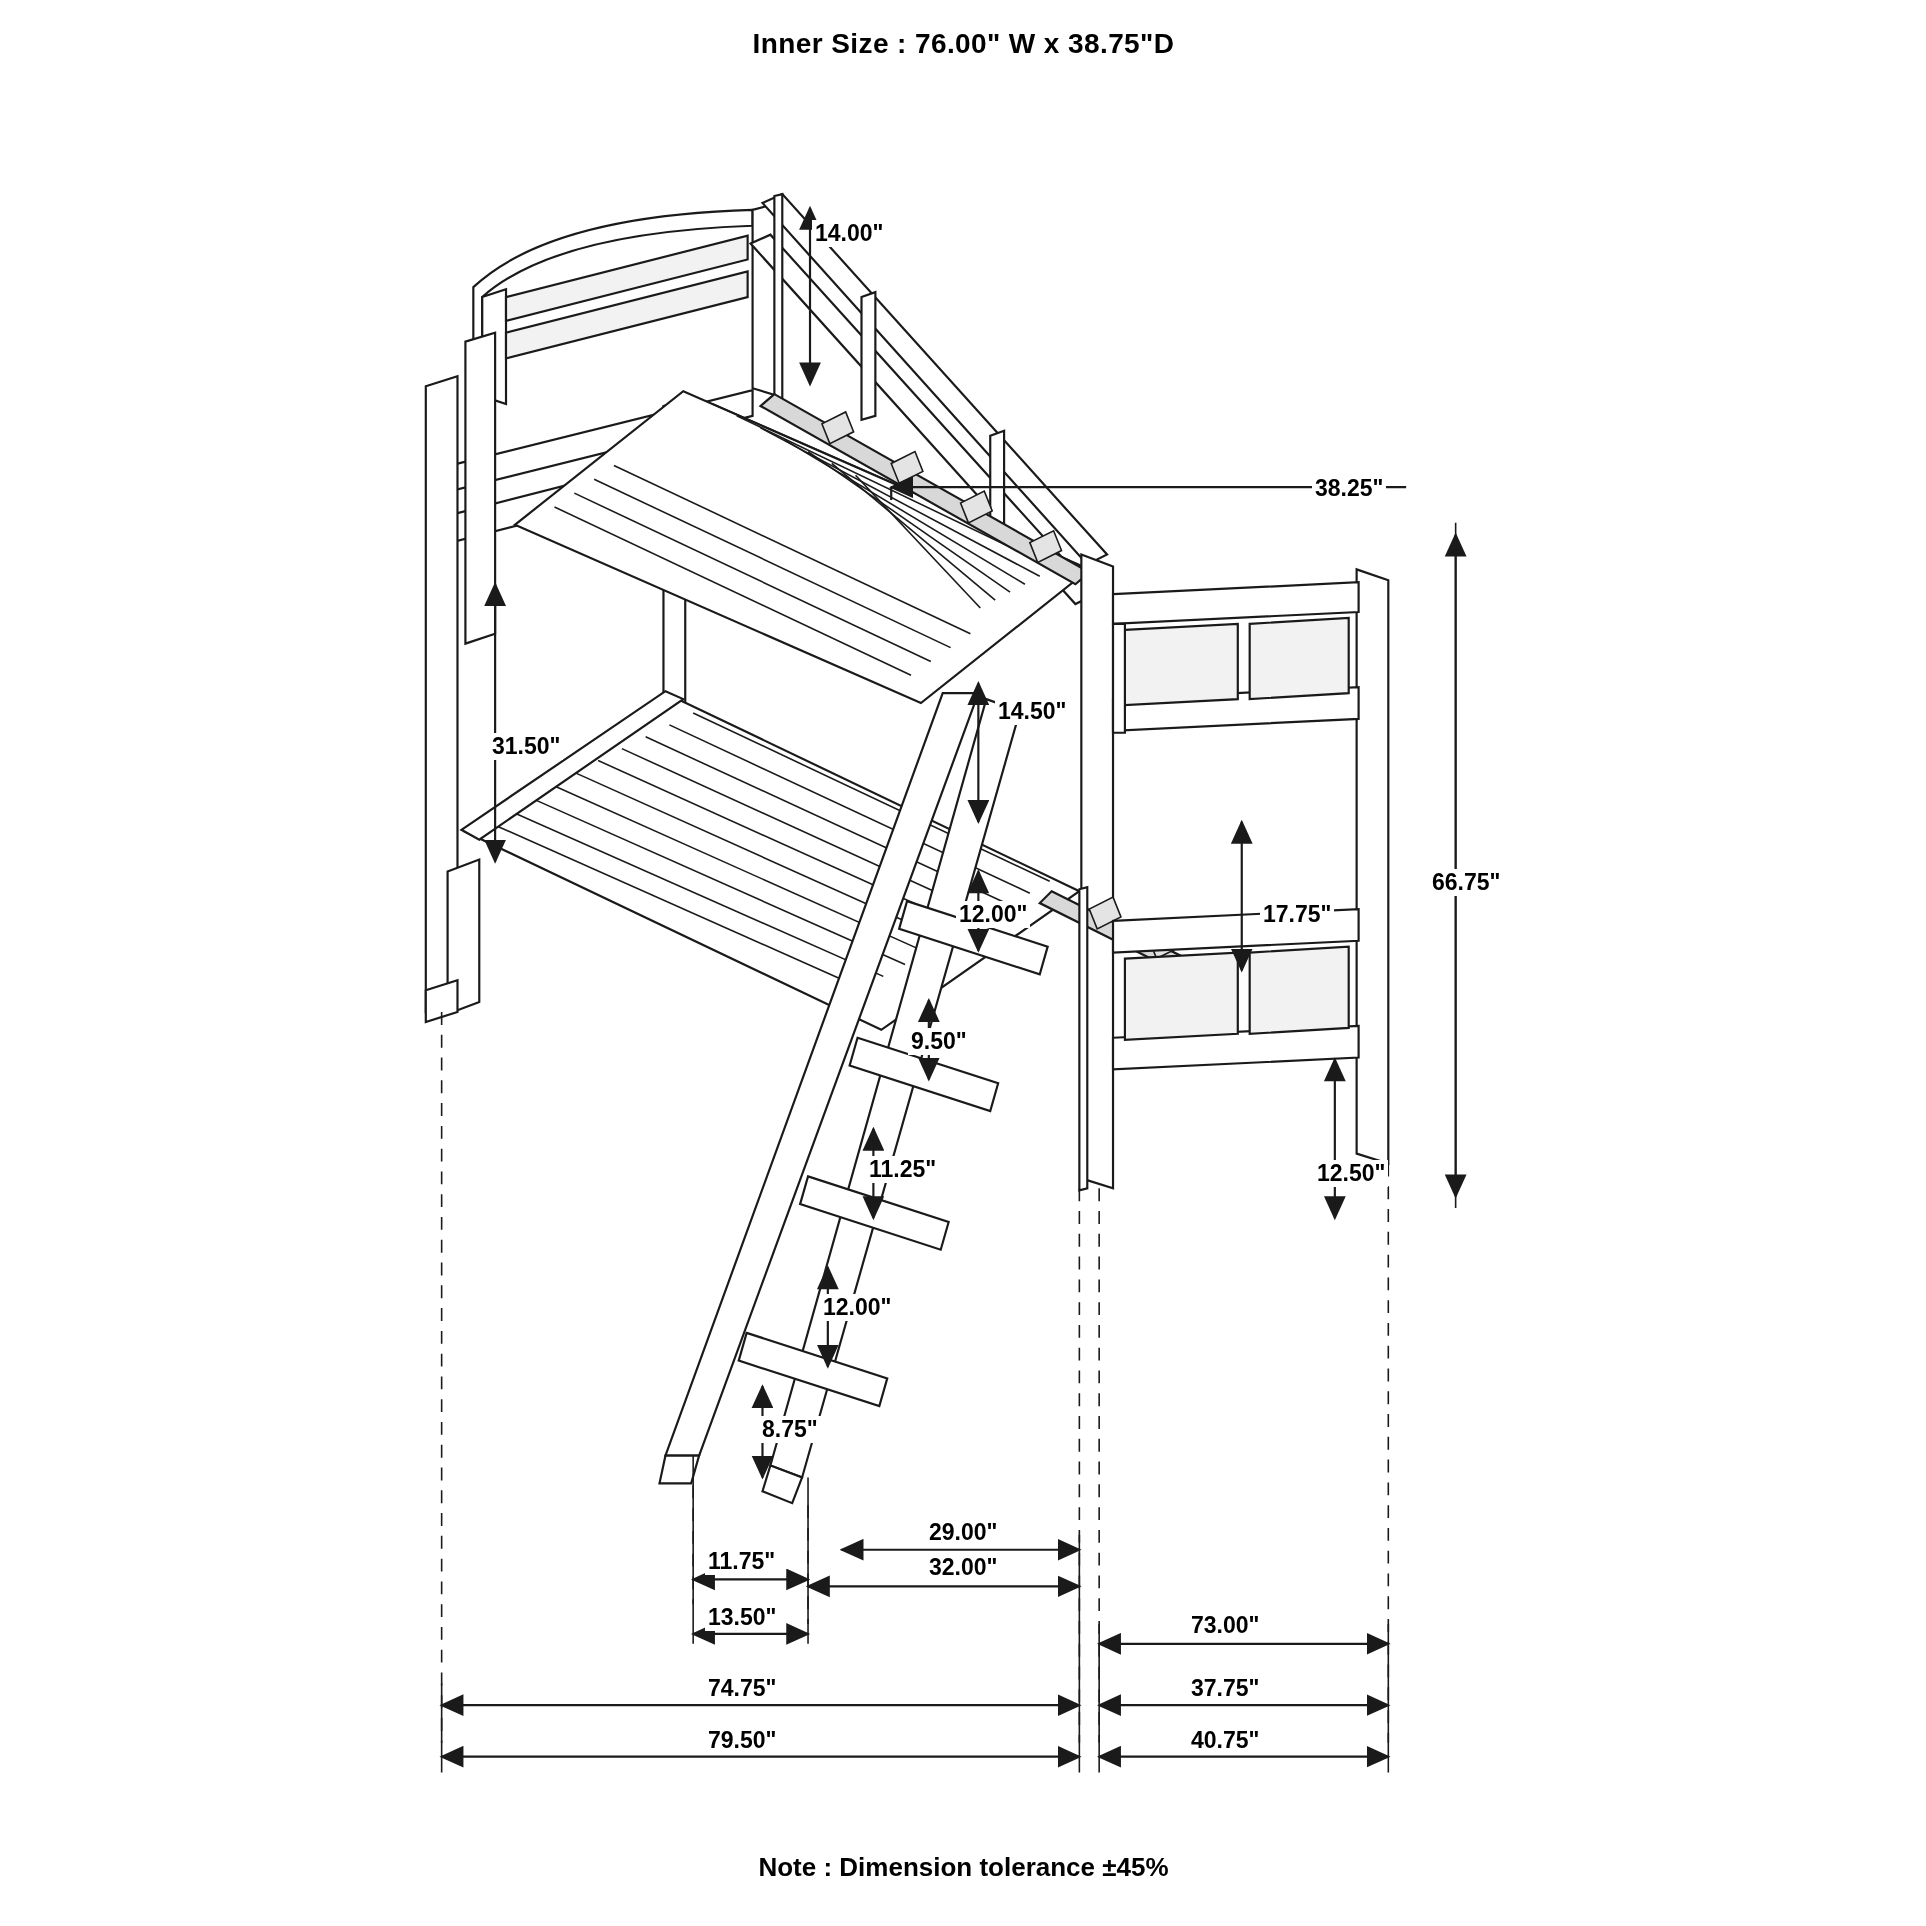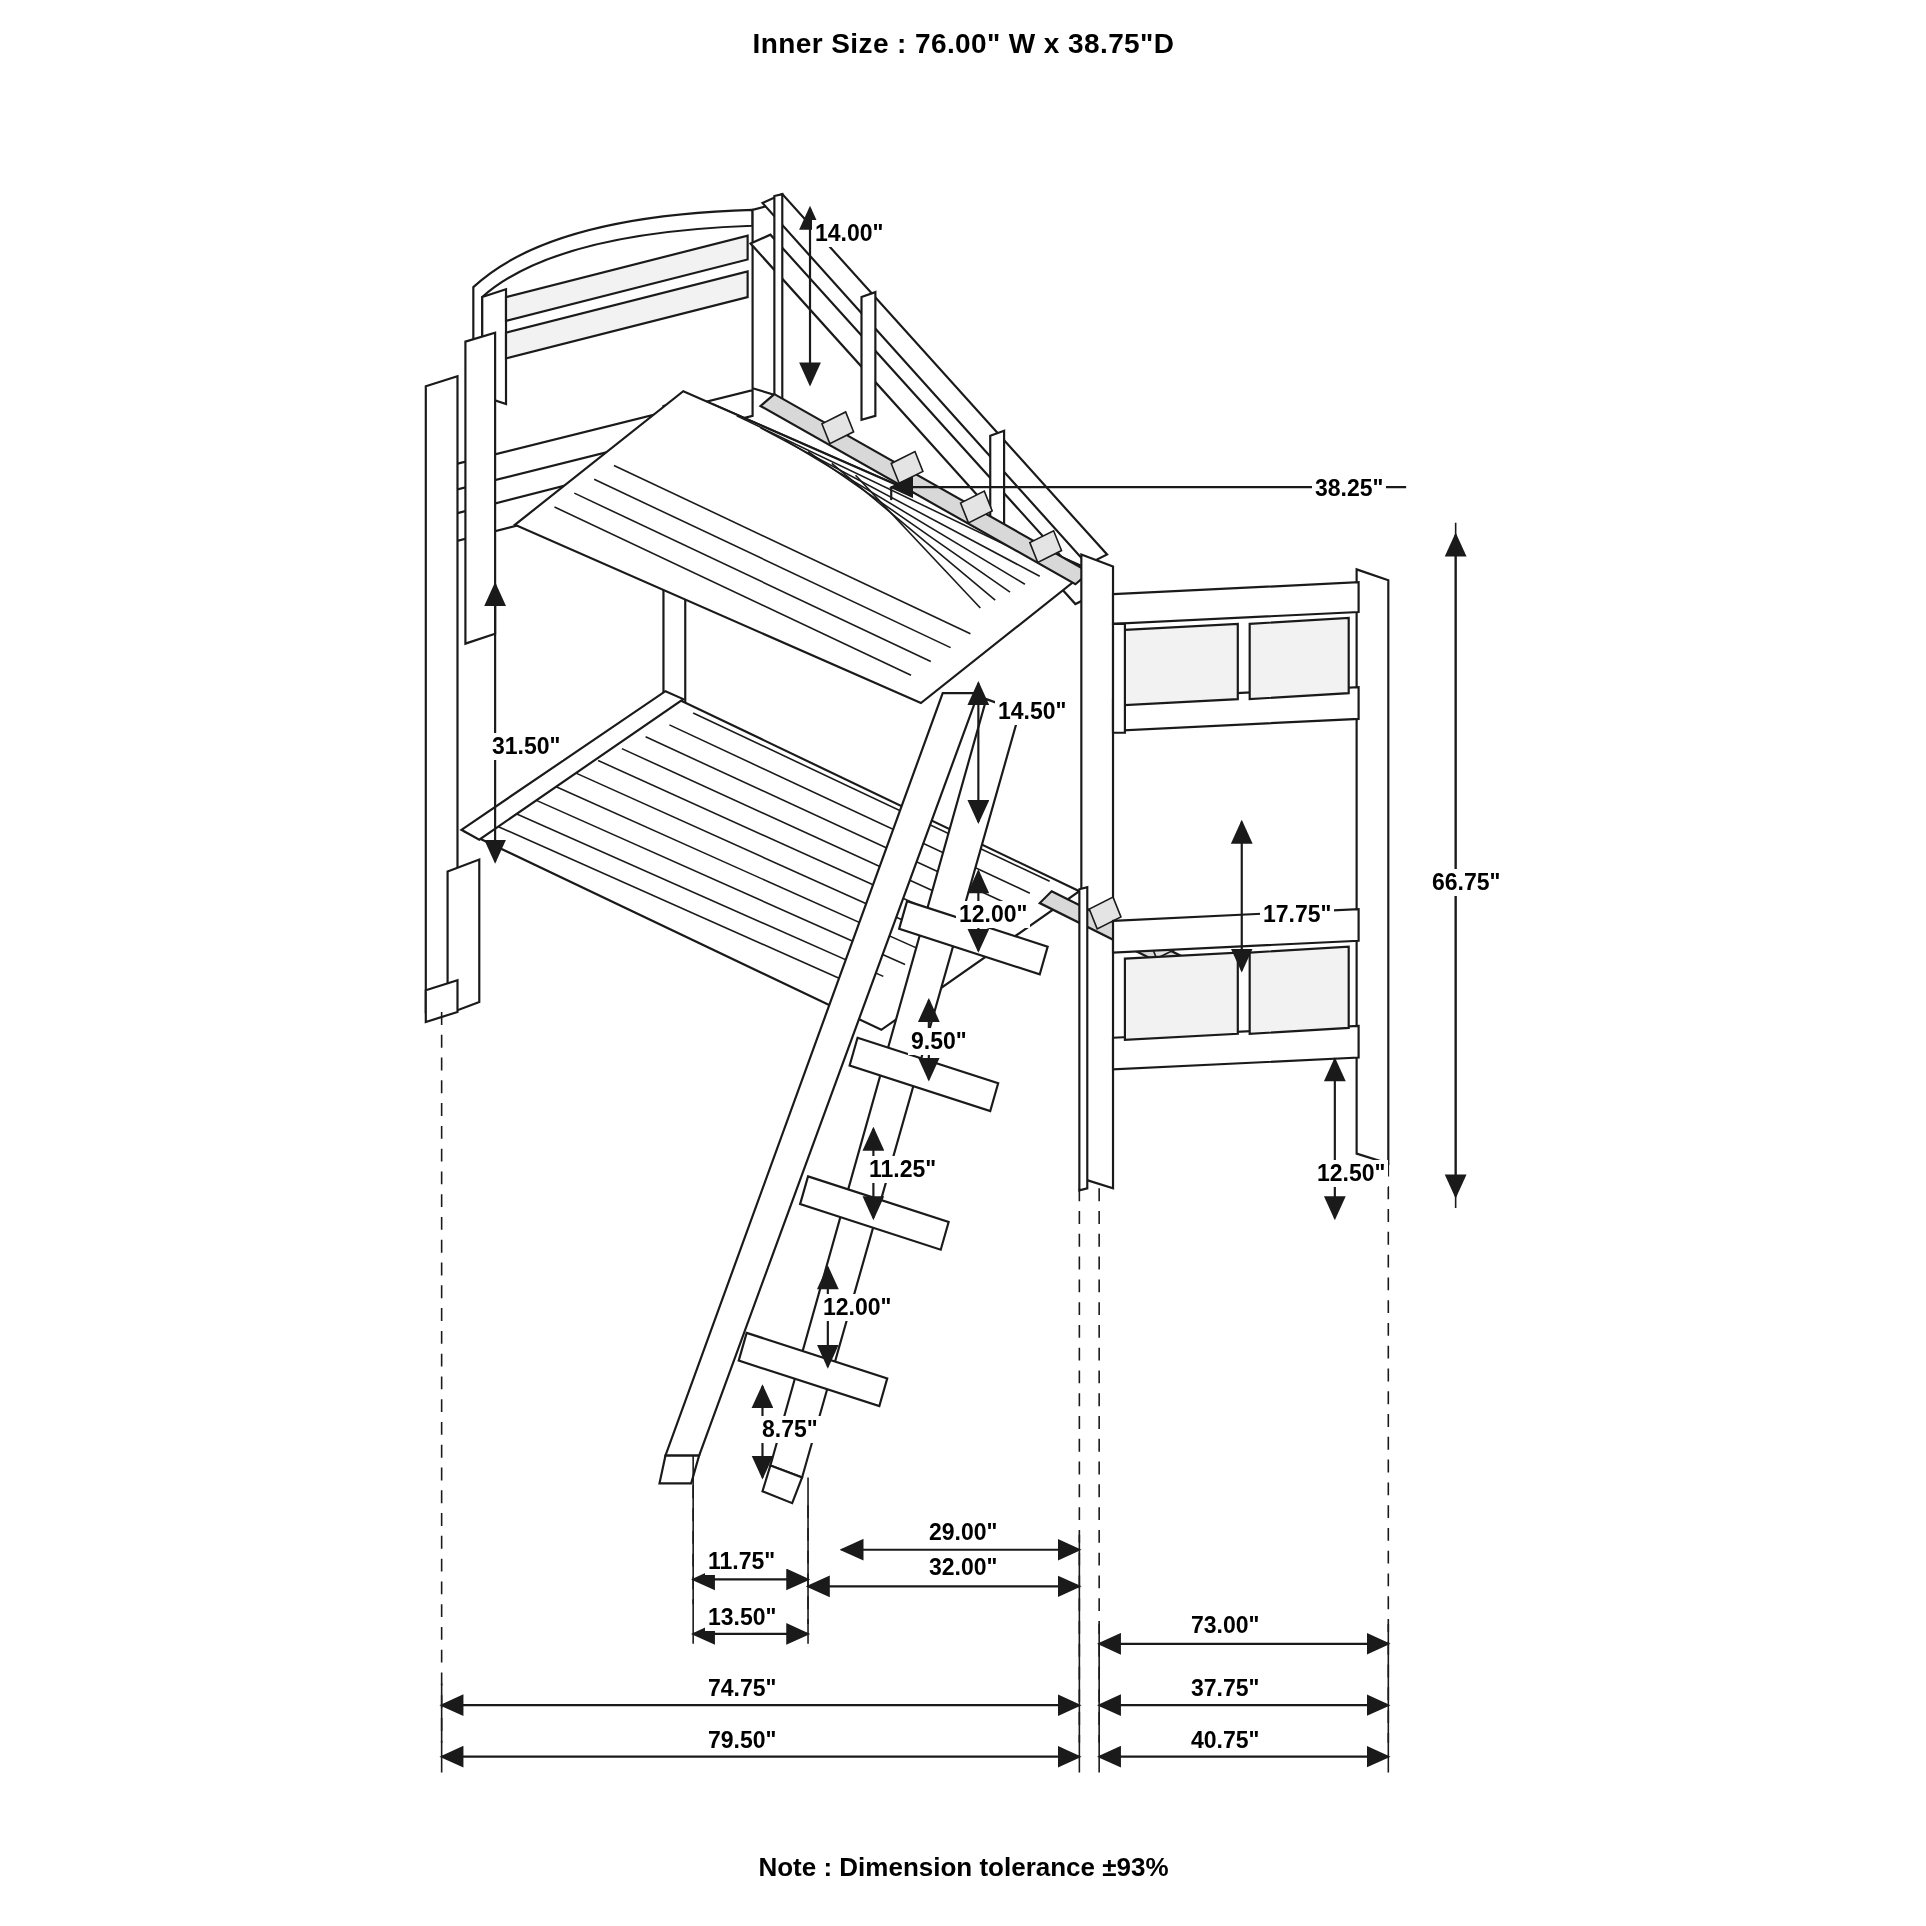--- a/index.html
+++ b/index.html
@@ -265,16 +265,16 @@
   <div class="dim-label" style="left:926px; top:1519px;">29.00"</div>
   <div class="dim-label" style="left:705px; top:1548px;">11.75"</div>
   <div class="dim-label" style="left:926px; top:1554px;">32.00"</div>
   <div class="dim-label" style="left:705px; top:1604px;">13.50"</div>
   <div class="dim-label" style="left:1188px; top:1612px;">73.00"</div>
   <div class="dim-label" style="left:705px; top:1675px;">74.75"</div>
   <div class="dim-label" style="left:1188px; top:1675px;">37.75"</div>
   <div class="dim-label" style="left:705px; top:1727px;">79.50"</div>
   <div class="dim-label" style="left:1188px; top:1727px;">40.75"</div>
 
-  <div class="note">Note : Dimension tolerance ±93%</div>
+  <div class="note">Note : Dimension tolerance ±45%</div>
 
 </div>
 
 
 </body></html>

